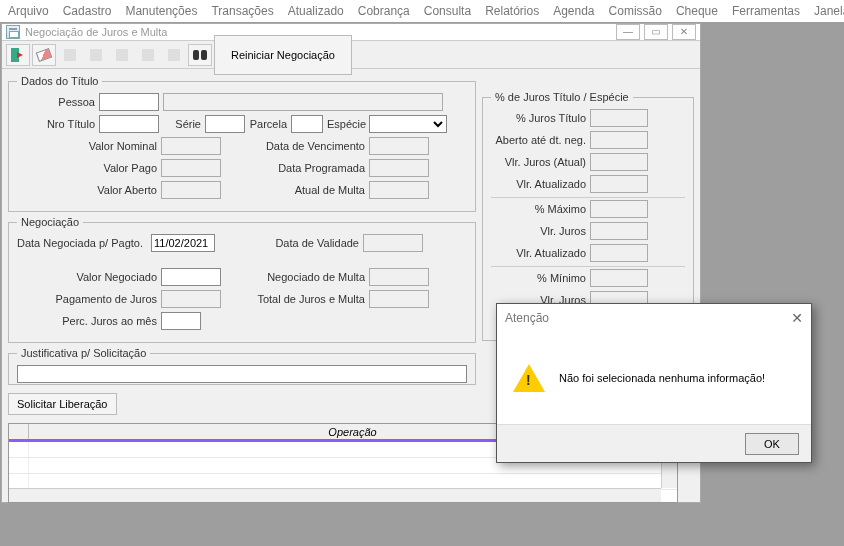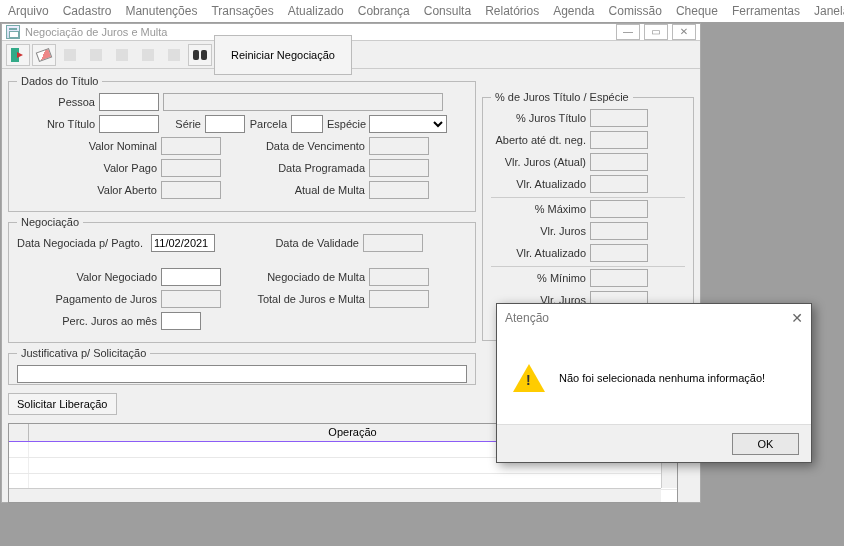--- a/index.html
+++ b/index.html
@@ -146,21 +146,21 @@
     height:22px; padding:0 8px; border:1px solid #bbb; background:#f4f4f4; font-size:11px;
   }
   .grid {
     margin-top:4px;
     border:1px solid #999;
     height: 80px;
     background:#fff;
     position:relative;
   }
   .grid-header{
-    display:flex; height:18px; background:#f0f0f0; border-bottom:1px solid #8b5cf6;
+    display:flex; height:18px; background:#f0f0f0; border-bottom:3px solid #8b5cf6;font-style:italic;
   }
   .grid-header .cell1{ width:20px; border-right:1px solid #bbb;}
   .grid-header .cell2{ flex:1; text-align:center; border-right:1px solid #bbb; line-height:17px;}
   .grid-rows{ height:60px; }
   .grid-rows .gr{ height:16px; border-bottom:1px solid #e8e8e8; display:flex;}
   .grid-rows .gr .gc1{width:20px; border-right:1px solid #eee;}
   .grid-scroll{
     position:absolute; right:0; top:18px; bottom:14px; width:16px; background:#f0f0f0; border-left:1px solid #ccc;
   }
   .grid-scroll-h{
@@ -196,21 +196,21 @@
     border-bottom:28px solid #ffcc00; position:relative;
   }
   .warn-icon::after{
     content:"!"; position:absolute; left:-3px; top:8px; font-weight:bold; color:#333; font-size:14px;
   }
   .dialog-footer{
     height:38px; display:flex; justify-content:flex-end; align-items:center; padding:0 12px;
     background:#f0f0f0; border-top:1px solid #ddd;
   }
   .ok-btn{
-    width:67px; height:22px; border:1px solid #888; background:#e8e8e8; font-size:11px;
+    width:54px; height:22px; border:1px solid #888; background:#e8e8e8; font-size:11px;
   }
   
   .ico-exit{display:inline-block;width:14px;height:14px;position:relative;}
   .ico-exit::before{content:"";position:absolute;left:0;top:0;width:8px;height:14px;background:#3a8;}
   .ico-exit::after{content:"";position:absolute;left:6px;top:4px;width:0;height:0;border-top:3px solid transparent;border-bottom:3px solid transparent;border-left:6px solid #c33;}
   .ico-eraser{display:inline-block;width:14px;height:10px;background:linear-gradient(135deg,#fff 45%,#e88 45%);border:1px solid #888;transform:rotate(-20deg);}
   .ico-binoc{display:inline-block;width:14px;height:12px;position:relative;}
   .ico-binoc::before,.ico-binoc::after{content:"";position:absolute;width:6px;height:10px;background:#333;border-radius:2px;top:1px;}
   .ico-binoc::before{left:0;} .ico-binoc::after{right:0;}
   .ico-gray{display:inline-block;width:12px;height:12px;background:#ccc;}

